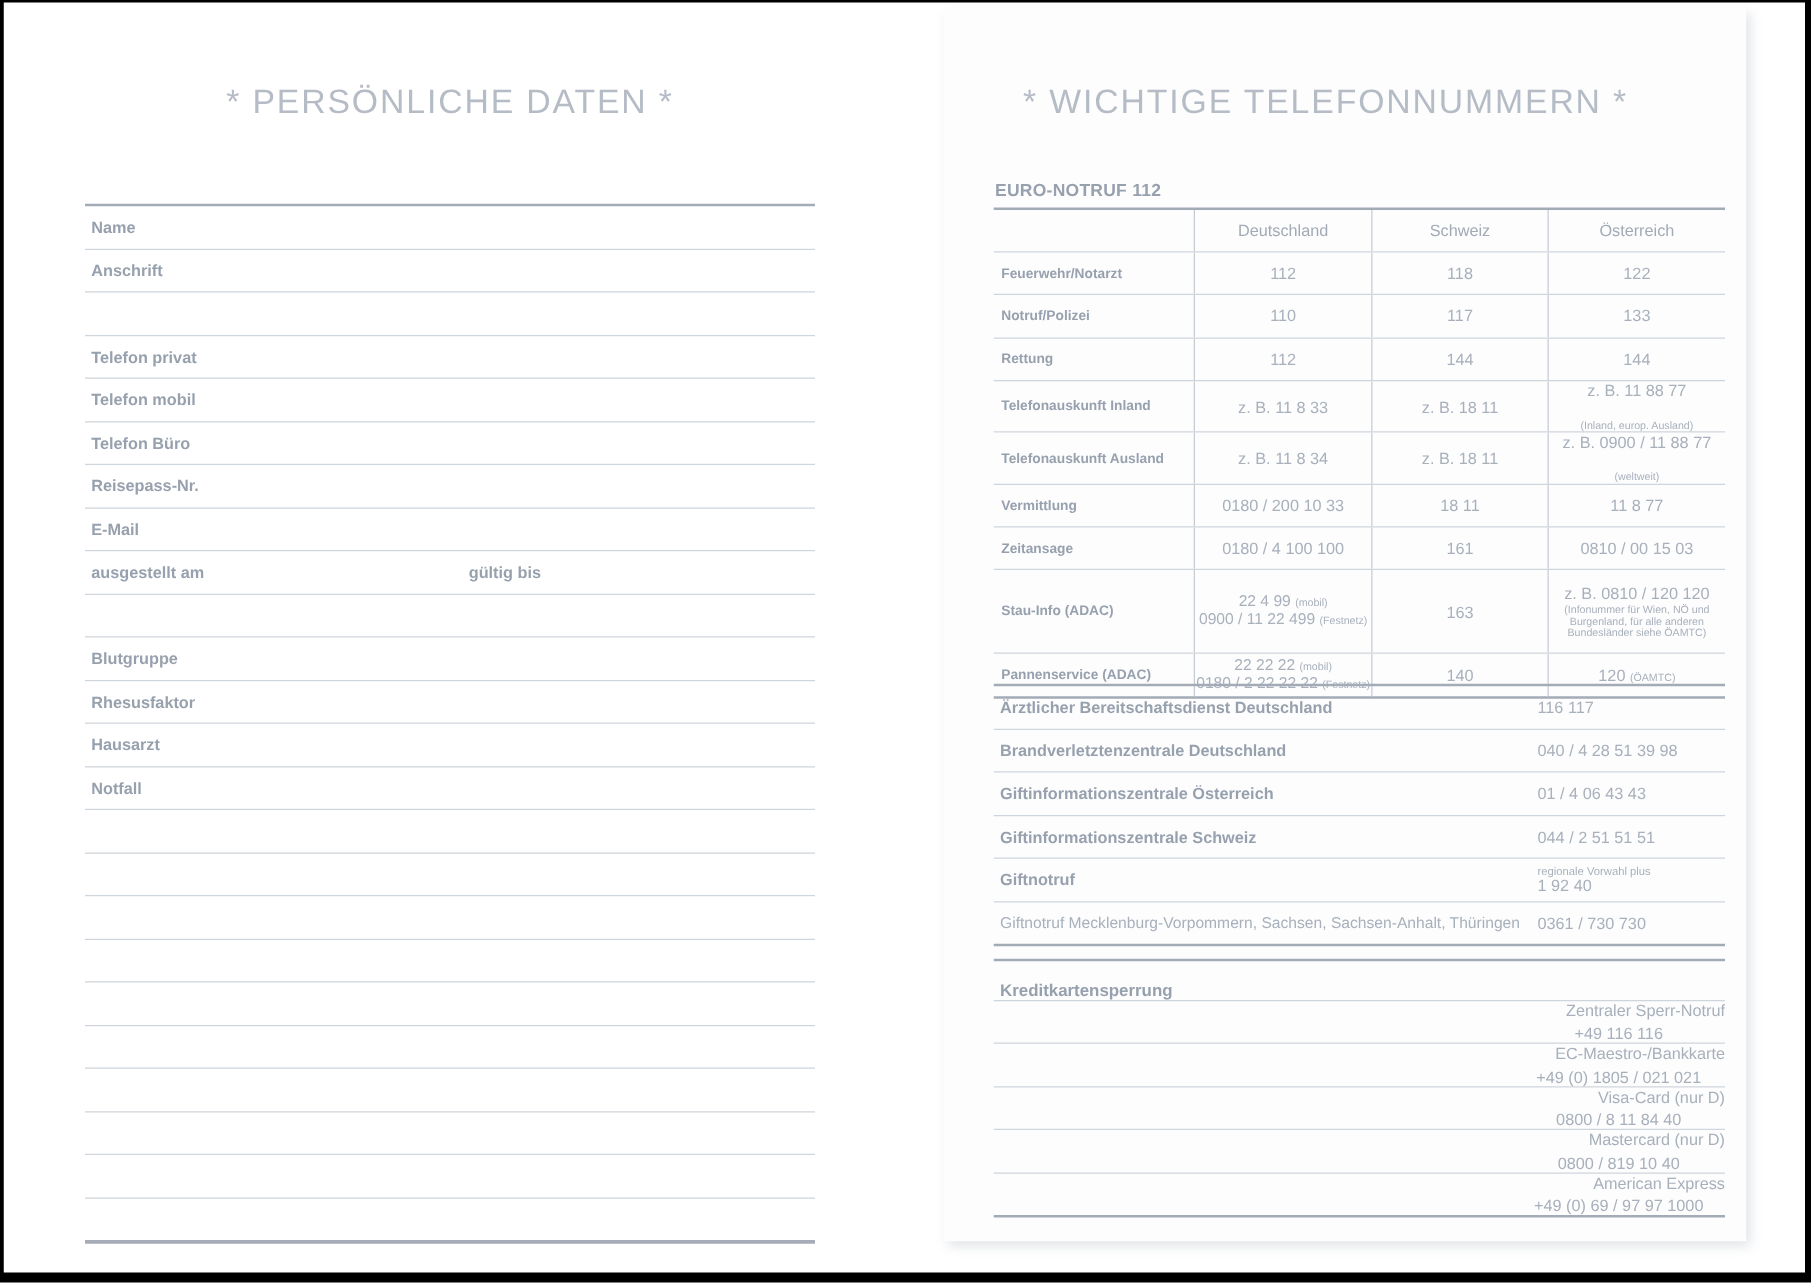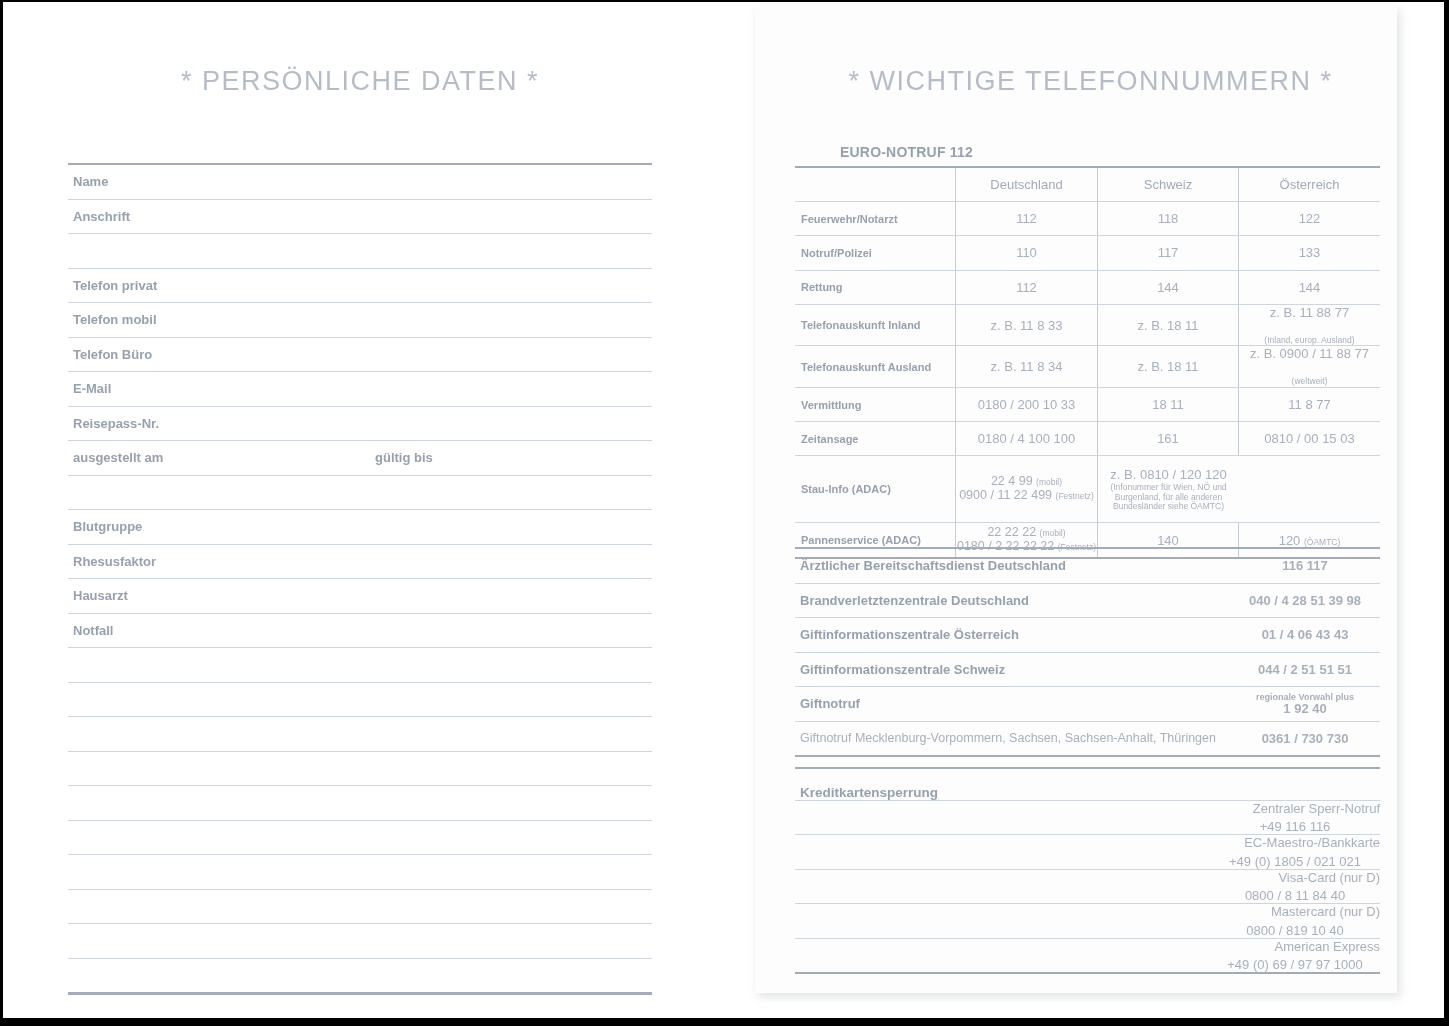--- a/index.html
+++ b/index.html
@@ -16,38 +16,38 @@
     font-family:"Liberation Sans", sans-serif;overflow:hidden;
   }
   .frame{position:absolute;inset:0;border:solid #000;border-width:2px 5px 8px 3px;pointer-events:none;z-index:50;}
 
   .page-title{
     position:absolute;top:66px;margin:0;font-weight:normal;
     font-size:27px;letter-spacing:1.5px;color:var(--title-ink);
     text-align:center;white-space:nowrap;
   }
   .page-title.lt{left:68px;width:584px;}
-  .page-title.rt{left:798px;width:585px;}
+  .page-title.rt{left:768px;width:585px;}
 
   
   .form{position:absolute;left:68px;top:163px;width:584px;border-top:2px solid var(--thick);}
   .frow{position:relative;height:33.5px;border-bottom:1px solid var(--thin);display:flex;align-items:center;}
   .frow:last-child{border-bottom:3px solid #a6adb8;}
   .flab{font-size:13px;font-weight:bold;color:var(--bold-ink);padding-left:5px;white-space:nowrap;}
   .flab2{position:absolute;left:307px;font-size:13px;font-weight:bold;color:var(--bold-ink);}
 
   
   .right-sheet{
     position:absolute;left:755px;top:6px;width:642px;height:987px;
     background:#fdfdfe;box-shadow:3px 4px 9px rgba(140,150,162,.28);
   }
   .rp{position:absolute;left:0;top:0;width:1449px;height:1026px;pointer-events:none;}
   .rp > *{pointer-events:auto;}
 
-  .sec-h{position:absolute;left:840px;top:144px;margin:0;font-size:14px;font-weight:bold;color:var(--bold-ink);letter-spacing:.2px;}
+  .sec-h{position:absolute;left:796px;top:144px;margin:0;font-size:14px;font-weight:bold;color:var(--bold-ink);letter-spacing:.2px;}
 
   
   .t1{position:absolute;left:795px;top:166px;width:585px;border-top:2px solid var(--thick);}
   .t1 .r{display:flex;border-bottom:1px solid var(--thin);min-height:33.3px;}
   .t1 .r.hdr{min-height:33px;}
   .t1 .r.h66{min-height:66px;}
   .t1 .r.h34{min-height:34px;}
   .t1 .r:last-child{border-bottom:2px solid var(--thick);}
   .t1 .c{box-sizing:border-box;display:flex;flex-direction:column;justify-content:center;align-items:center;text-align:center;}
   .t1 .c0{width:160px;align-items:flex-start;text-align:left;padding-left:6px;}
@@ -63,21 +63,21 @@
   .vline{font-size:12.5px;line-height:13.5px;color:var(--ink);white-space:nowrap;}
   .vline .note{font-size:8.5px;}
   .inline-pair{white-space:nowrap;font-size:13px;color:var(--ink);}
 
   
   .t2{position:absolute;left:795px;top:547px;width:585px;border-top:2px solid var(--thick);}
   .t2 .r{display:flex;justify-content:space-between;align-items:center;height:33.5px;border-bottom:1px solid var(--thin);}
   .t2 .r:last-child{border-bottom:2px solid var(--thick);}
   .t2 .lab{font-size:13px;font-weight:bold;color:var(--bold-ink);padding-left:5px;white-space:nowrap;}
   .t2 .lab.regular{font-weight:normal;color:var(--ink);font-size:12.5px;}
-  .t2 .val{width:150px;flex-shrink:0;text-align:center;font-size:13px;color:var(--ink);white-space:nowrap;font-weight:bold;}
+  .t2 .val{width:150px;flex-shrink:0;font-size:13px;color:var(--ink);white-space:nowrap;}
   .t2 .val .small-top{display:block;font-size:9px;line-height:10px;}
   .t2 .val .main{display:block;font-size:13px;line-height:13px;}
 
   
   .t3{position:absolute;left:795px;top:767px;width:585px;border-top:2px solid var(--thick);}
   .t3 .hr{height:31px;display:flex;align-items:flex-end;border-bottom:1px solid var(--thin);}
   .t3 .hr .lab{font-size:13.5px;font-weight:bold;color:var(--bold-ink);padding-left:5px;}
   .t3 .r{display:flex;justify-content:space-between;align-items:flex-end;height:33.4px;border-bottom:1px solid var(--thin);flex-direction:column;}
   .t3 .r:last-child{border-bottom:2px solid var(--thick);}
   .t3 .lab{font-size:13px;color:var(--ink);padding-left:5px;white-space:nowrap;}
@@ -101,24 +101,24 @@
   <div class="frow">
       <span class="flab">Telefon privat</span>
     </div>
   <div class="frow">
       <span class="flab">Telefon mobil</span>
     </div>
   <div class="frow">
       <span class="flab">Telefon Büro</span>
     </div>
   <div class="frow">
+      <span class="flab">Reisepass-Nr.</span>
+    </div>
+  <div class="frow">
       <span class="flab">E-Mail</span>
-    </div>
-  <div class="frow">
-      <span class="flab">Reisepass-Nr.</span>
     </div>
   <div class="frow">
     <span class="flab">ausgestellt am</span>
     <span class="flab2">gültig bis</span>
   </div>
   <div class="frow"></div>
   <div class="frow">
       <span class="flab">Blutgruppe</span>
     </div>
   <div class="frow">
@@ -264,20 +264,23 @@
     </div>
 
     <div class="r h66">
       <div class="c c0">
           <span class="rlab">Stau-Info (ADAC)</span>
         </div>
       <div class="c c1">
         <div class="vline"><span>22 4 99</span> <span class="note">(mobil)</span></div>
         <div class="vline"><span>0900 / 11 22 499</span> <span class="note">(Festnetz)</span></div>
       </div>
+      <div class="c c2">
+          <span class="v">163</span>
+        </div>
       <div class="c c3">
         <span class="v">z. B. 0810 / 120 120</span>
         <span class="note-wrap">(Infonummer für Wien, NÖ und Burgenland, für alle anderen Bundesländer siehe ÖAMTC)</span>
       </div>
     </div>
 
     <div class="r h34">
       <div class="c c0">
           <span class="rlab">Pannenservice (ADAC)</span>
         </div>

